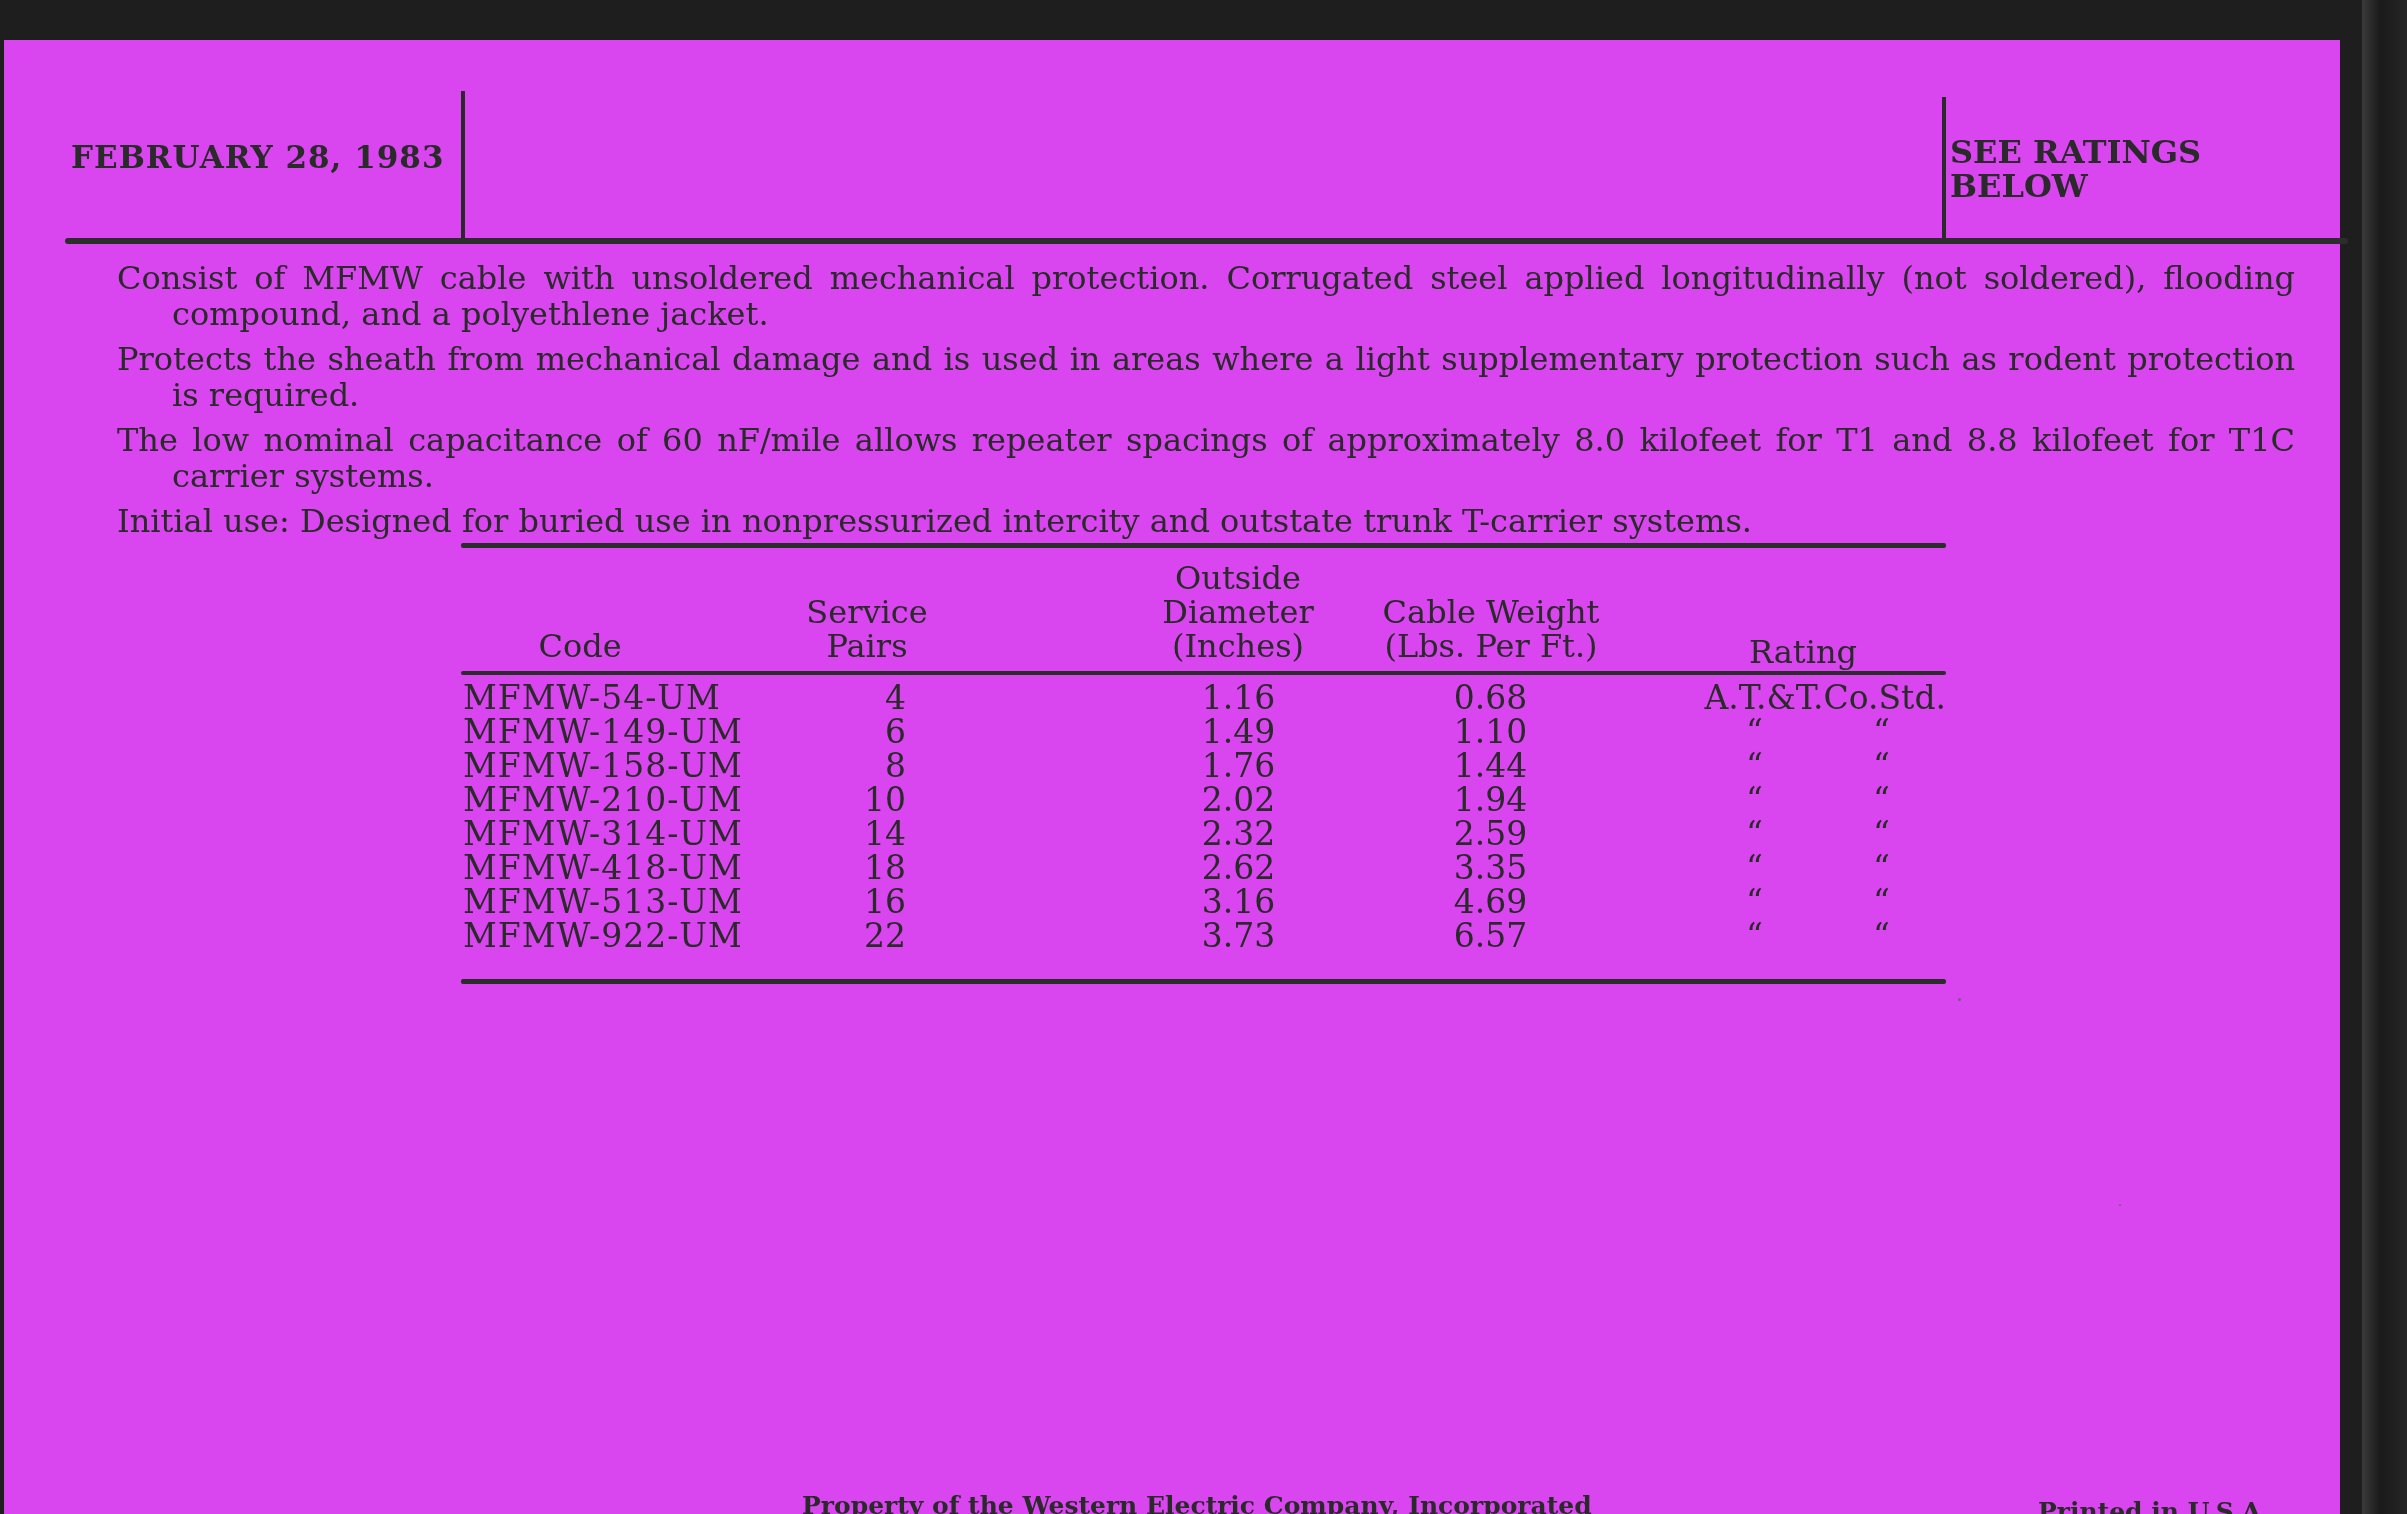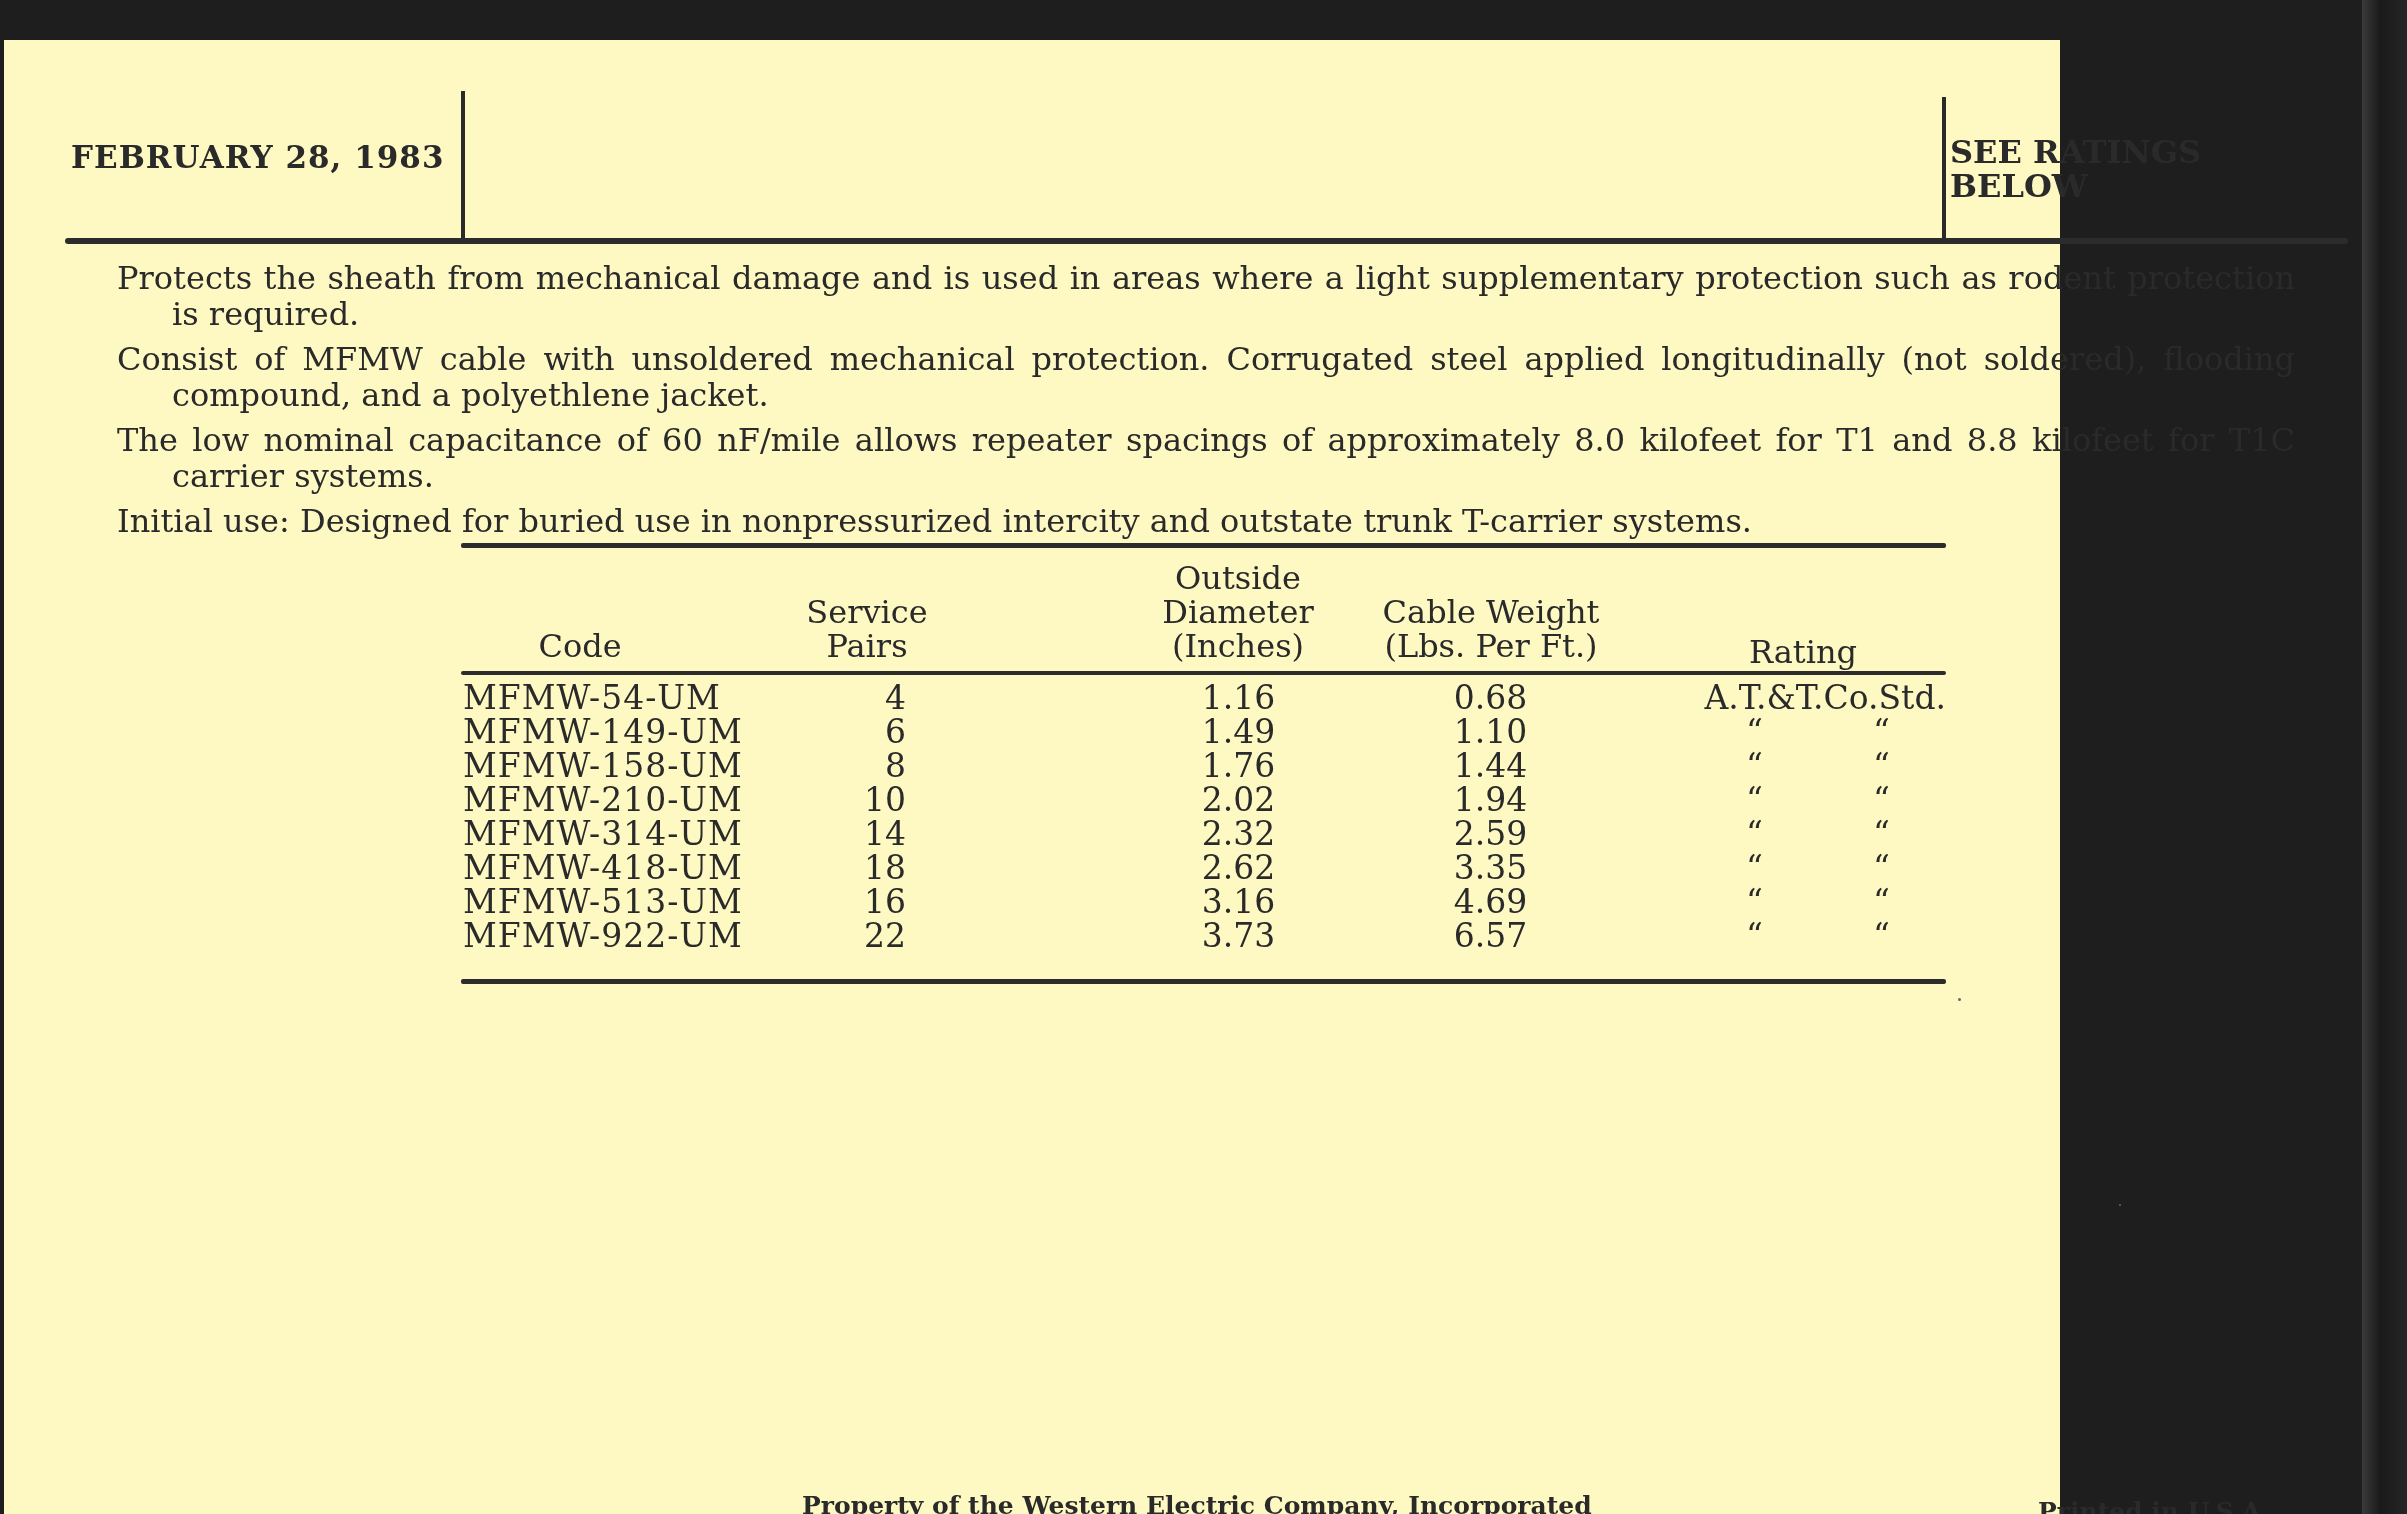--- a/index.html
+++ b/index.html
@@ -3,22 +3,22 @@
 <meta charset="utf-8">
 <style>
   html, body { margin:0; padding:0; }
   body {
     width:2408px; height:1515px; position:relative; overflow:hidden;
     background:#1e1e1e;
     font-family:"DejaVu Serif","Liberation Serif",serif;
     color:#2a2a2a;
   }
   .page {
-    position:absolute; left:4px; top:40px; width:2056px; height:1475px;
-    background:#fef9c3;
+    position:absolute; left:4px; top:40px; width:2336px; height:1475px;
+    background:#d946ef;
   }
   .rightedge {
     position:absolute; left:2362px; top:0; width:46px; height:1515px;
     background:linear-gradient(90deg,#3a3a3a,#1a1a1a 40%,#262626);
   }
   .abs { position:absolute; }
   .hdr-date { left:67px; top:99px; font-size:31px; font-weight:bold; letter-spacing:1px; white-space:nowrap; }
   .vline { position:absolute; width:4px; background:#2a2a2a; }
   .hdr-title { left:465px; width:1475px; top:77px; text-align:center; font-size:46px; font-weight:bold; white-space:nowrap; }
   .hdr-rating { left:1946px; width:416px; top:95px; text-align:left; font-size:32px; font-weight:bold; line-height:34px; }
@@ -53,22 +53,22 @@
   <div class="abs hdr-date">FEBRUARY 28, 1983</div>
   <div class="vline" style="left:457px; top:51px; height:150px;"></div>
   <div class="vline" style="left:1938px; top:57px; height:145px;"></div>
   <div class="abs hdr-rating">
     <div>SEE RATINGS</div>
     <div>BELOW</div>
   </div>
   <div class="thickrule"></div>
 
   <div class="abs body-text">
+    <p class="para">Consist of MFMW cable with unsoldered mechanical protection. Corrugated steel applied longitudinally (not soldered), flooding compound, and a polyethlene jacket.</p>
     <p class="para">Protects the sheath from mechanical damage and is used in areas where a light supplementary protection such as rodent protection is required.</p>
-    <p class="para">Consist of MFMW cable with unsoldered mechanical protection. Corrugated steel applied longitudinally (not soldered), flooding compound, and a polyethlene jacket.</p>
     <p class="para">The low nominal capacitance of 60 nF/mile allows repeater spacings of approximately 8.0 kilofeet for T1 and 8.8 kilofeet for T1C carrier systems.</p>
     <p class="para">Initial use: Designed for buried use in nonpressurized intercity and outstate trunk T-carrier systems.</p>
   </div>
 
   <div class="abs tbl">
     <div class="rule"></div>
     <div class="thead">
       <div class="th" style="left:40px; width:158px;">
         <div>Code</div>
       </div>

